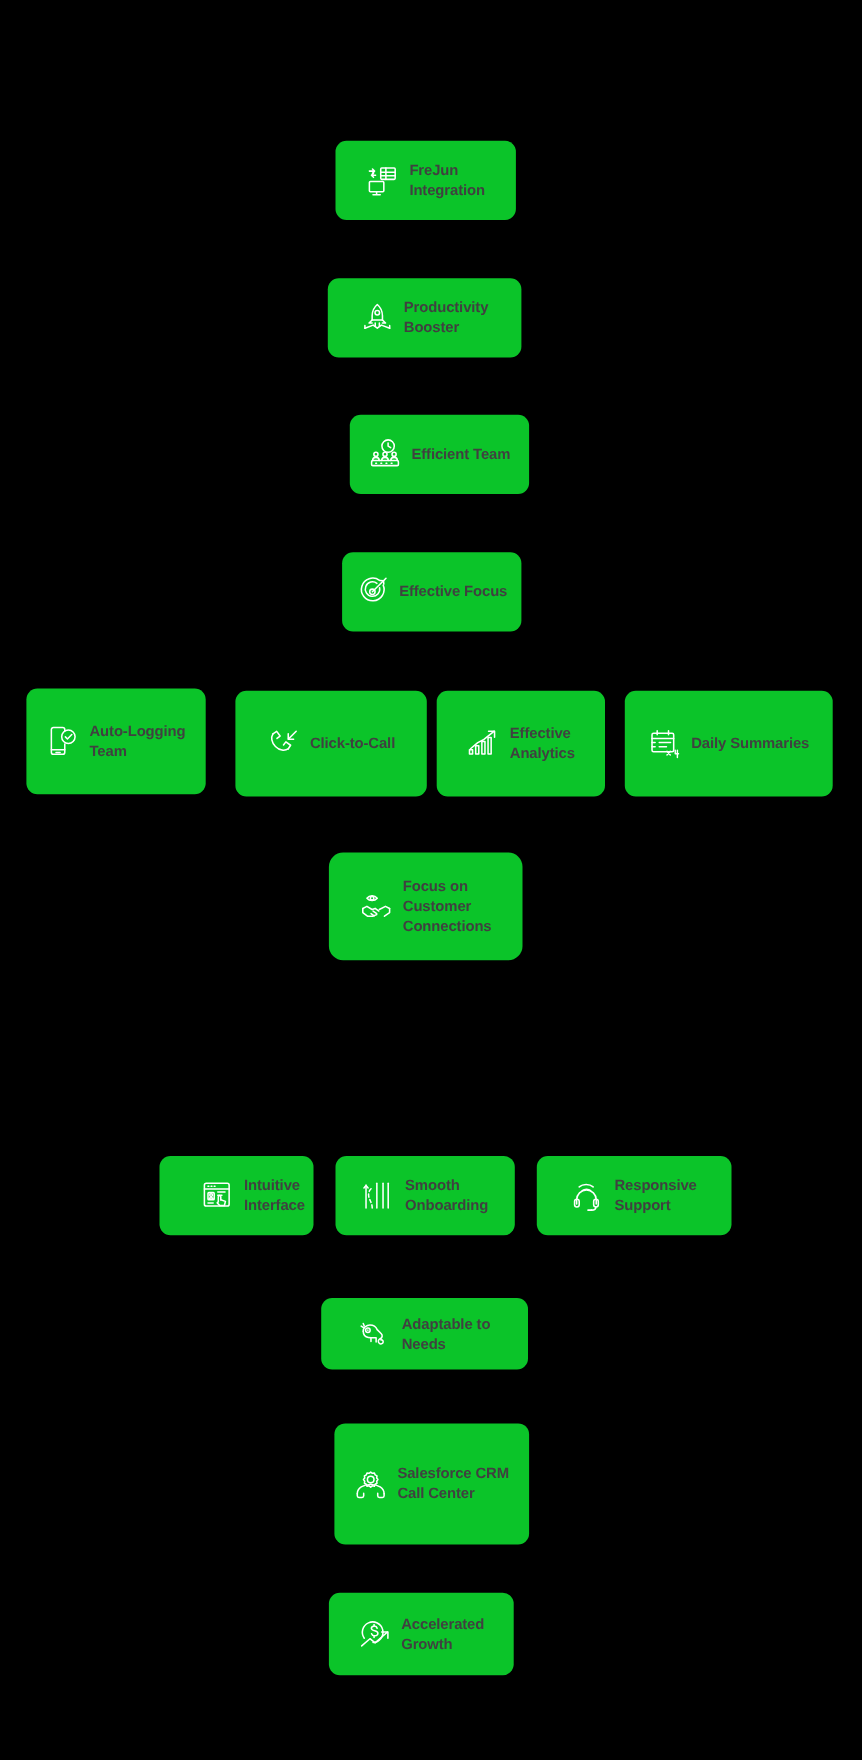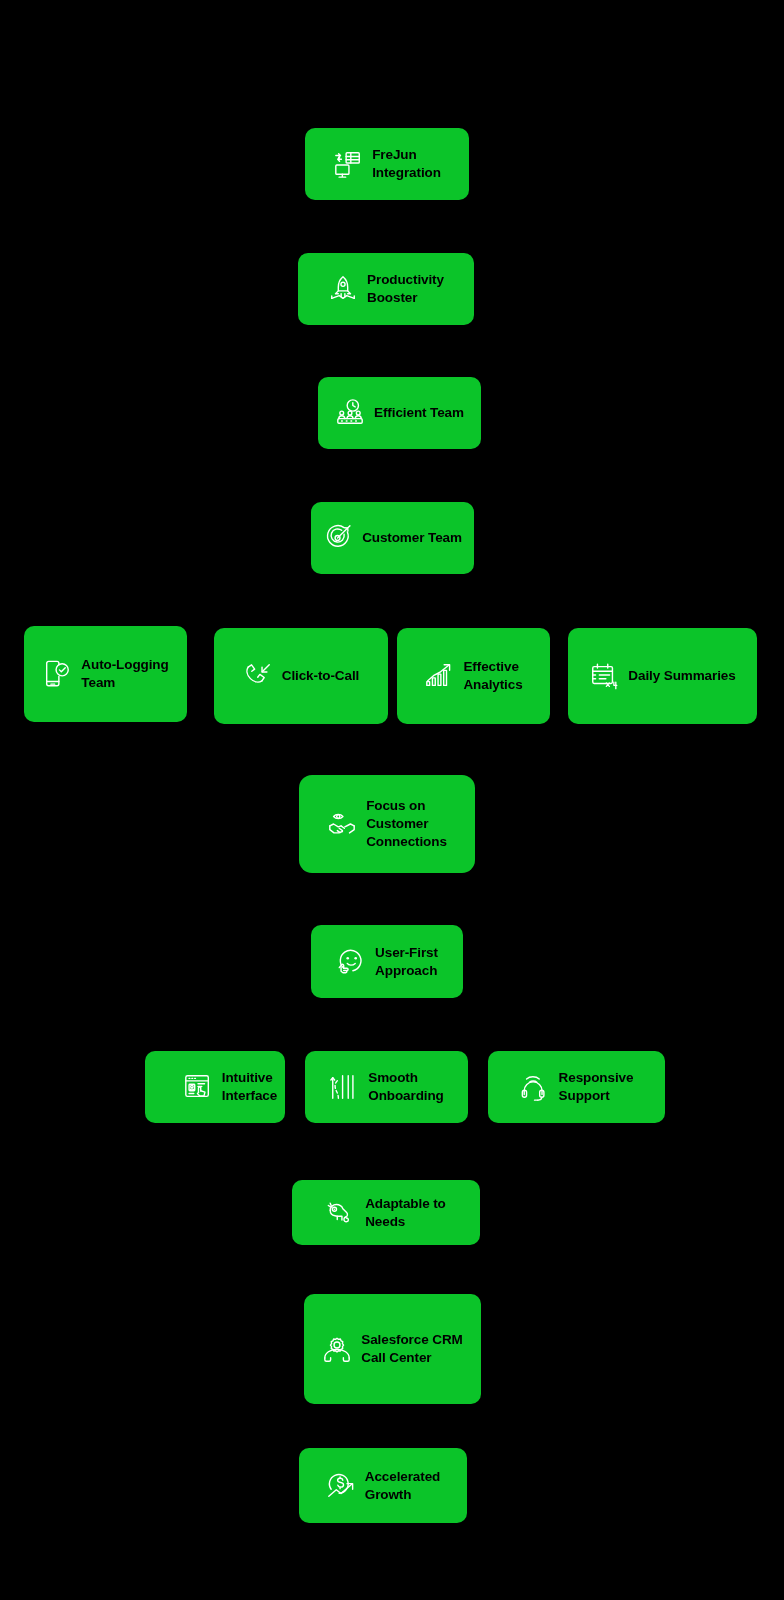--- a/index.html
+++ b/index.html
@@ -45,21 +45,21 @@
     height: 30px;
     display: block;
     color: #ffffff;
   }
   .node .ico svg {
     display: block;
     width: 30px;
     height: 30px;
   }
   .node .lbl {
-    color: #000000;
+    color: #404040;
     font-size: 13.5px;
     font-weight: bold;
     line-height: 1.32;
     letter-spacing: -0.1px;
     white-space: pre-line;
     text-align: left;
   }
 </style>
 </head>
 <body style="background: rgb(0, 0, 0);">
@@ -176,21 +176,21 @@
     <span class="ico">
       <svg viewBox="0 0 32 32" fill="none" stroke="currentColor" stroke-width="1.5" stroke-linecap="round" stroke-linejoin="round">
         <path d="M26 9.5 a11 11 0 1 1 -3.6 -4.6"></path>
         <path d="M22.5 12 a7 7 0 1 1 -2.6 -4.2"></path>
         <circle cx="15.5" cy="16" r="2.6"></circle>
         <path d="M15.5 16 L26 5.5"></path>
         <path d="M23 5 l3.3 0.3 l0.3 3.3"></path>
         <path d="M26.3 5.3 l2.4 -2.4"></path>
       </svg>
     </span>
-    <span class="lbl">Customer Team</span>
+    <span class="lbl">Effective Focus</span>
   </div>
 
   <div class="node" style="left: 24px; top: 626px; width: 163px; height: 96px; background: rgb(11, 196, 41);">
     <span class="ico">
       <svg viewBox="0 0 32 32" fill="none" stroke="currentColor" stroke-width="1.5" stroke-linecap="round" stroke-linejoin="round">
         <path d="M18 6 l0 -1.5 a2 2 0 0 0 -2 -2 L7 2.5 a2 2 0 0 0 -2 2 l0 22 a2 2 0 0 0 2 2 l9 0 a2 2 0 0 0 2 -2 l0 -8"></path>
         <path d="M5 24 h13"></path>
         <path d="M9.5 26.8 h4"></path>
         <circle cx="21.5" cy="11.5" r="6.5"></circle>
         <path d="M18.6 11.6 l2 2 l4.2 -4.3"></path>
@@ -255,35 +255,20 @@
         <path d="M15 18 l3.5 2.5 M13 20.5 l3.5 2.5 M11 23 l3 2.2"></path>
         <path d="M3 18 l0 4 l4.5 3.5 l5 0 l4 -1.5"></path>
         <path d="M29 18 l0 4 l-5 3.5"></path>
       </svg>
     </span>
     <span class="lbl">Focus on
 Customer
 Connections</span>
   </div>
 
-  <div class="node" style="left: 311px; top: 925px; width: 152px; height: 73px; background: rgb(11, 196, 41);">
-    <span class="ico">
-      <svg viewBox="0 0 32 32" fill="none" stroke="currentColor" stroke-width="1.5" stroke-linecap="round" stroke-linejoin="round">
-        <path d="M8 22.5 a11 11 0 1 1 10 2.8"></path>
-        <circle cx="12.5" cy="12" r="1.4" fill="currentColor" stroke="none"></circle>
-        <circle cx="21" cy="12" r="1.4" fill="currentColor" stroke="none"></circle>
-        <path d="M12 17.5 c1.5 2.5 6 2.5 8.5 0"></path>
-        <path d="M3.5 22 l2.5 -3 c0.8 -1 2.2 -0.6 2.2 0.7 l0 3"></path>
-        <path d="M8.2 22.7 l3.5 0 a1.2 1.2 0 0 1 0 2.4 l-0.8 0"></path>
-        <path d="M8.2 25 l2.2 0 a1.2 1.2 0 0 1 0 2.4 l-3 0 l-2 -1.5 l0 -4"></path>
-      </svg>
-    </span>
-    <span class="lbl">User-First
-Approach</span>
-  </div>
 
   <div class="node" style="left: 145px; top: 1051px; width: 140px; height: 72px; background: rgb(11, 196, 41); padding-left: 40px;">
     <span class="ico">
       <svg viewBox="0 0 32 32" fill="none" stroke="currentColor" stroke-width="1.5" stroke-linecap="round" stroke-linejoin="round">
         <rect x="3" y="4" width="24" height="22" rx="1.8"></rect>
         <path d="M3 9.5 h24"></path>
         <path d="M6.5 6.8 h0.8 M9.5 6.8 h0.8 M12.5 6.8 h0.8"></path>
         <rect x="6.5" y="13" width="6" height="7" rx="0.8"></rect>
         <circle cx="9.5" cy="15.4" r="1.3"></circle>
         <path d="M7.6 19 c0.4 -1.2 3.4 -1.2 3.8 0"></path>

